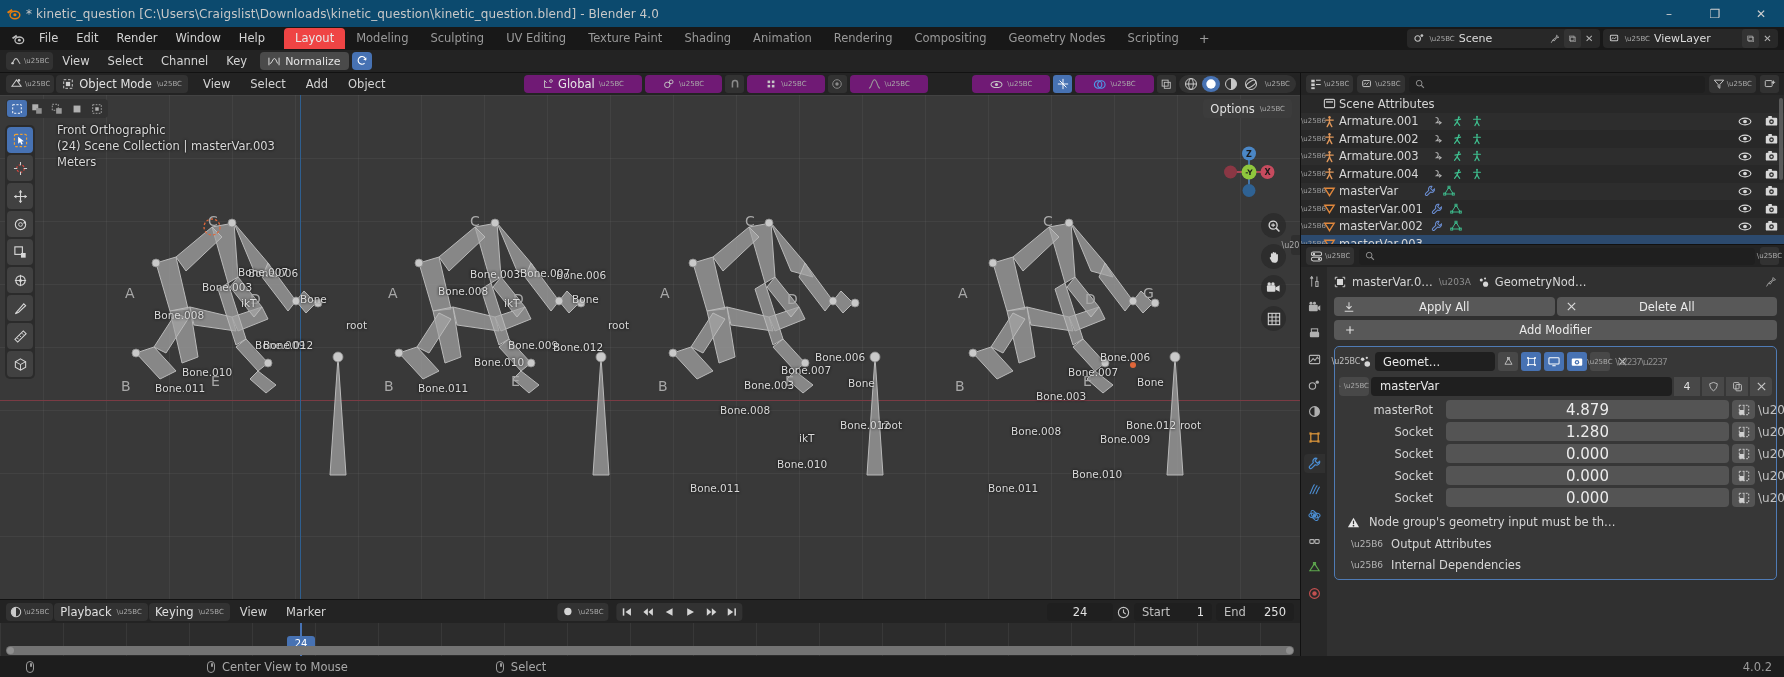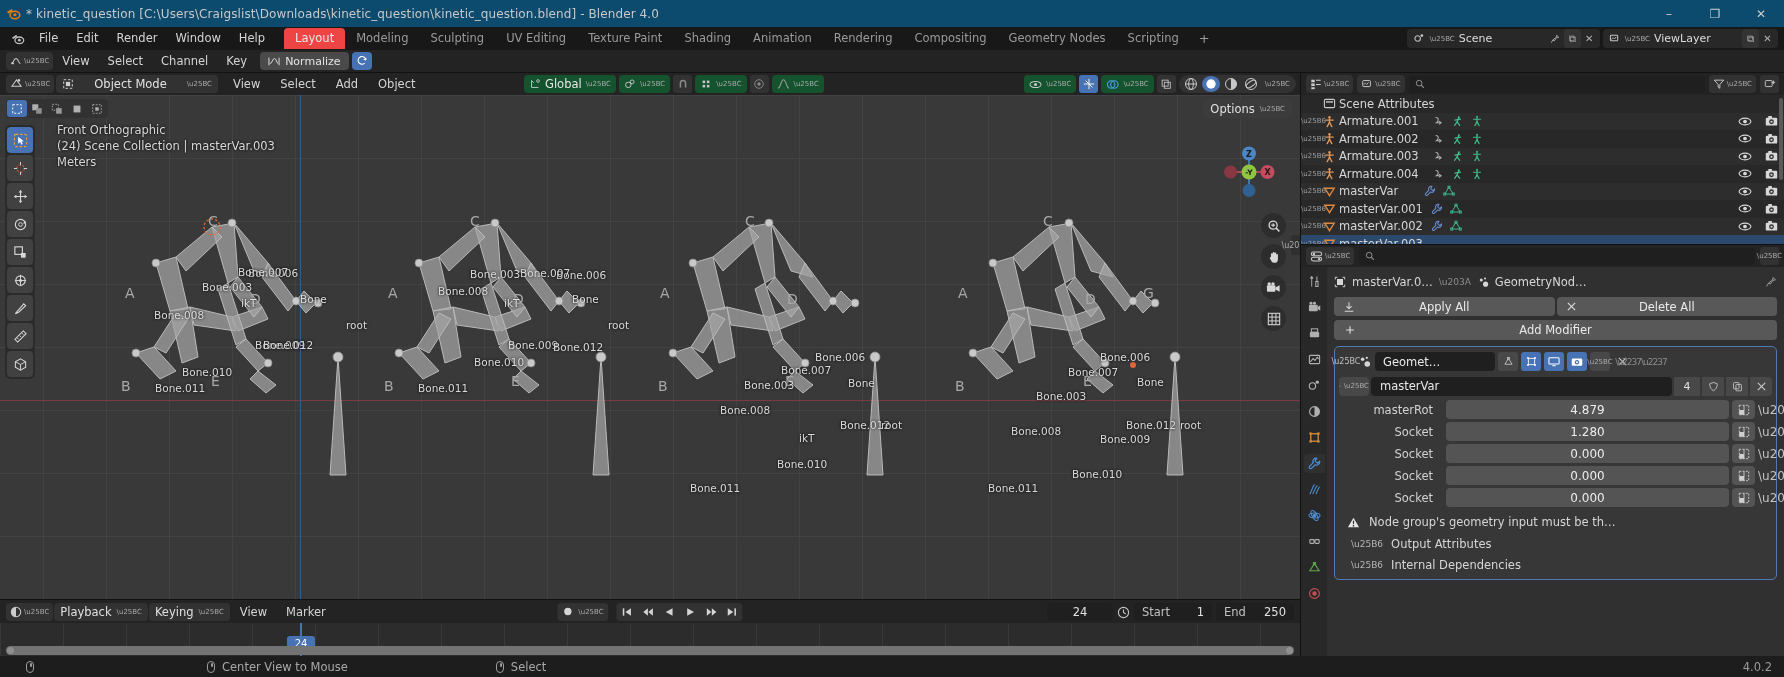--- a/index.html
+++ b/index.html
@@ -57,24 +57,24 @@
   .main{ flex:1 1 auto; display:flex; min-height:0; }
   .left-col{ flex:1 1 auto; display:flex; flex-direction:column; min-width:0; }
   .right-col{ flex:0 0 484px; display:flex; flex-direction:column; background:#1d1d1d; border-left:1px solid #111; }
 
   
   .vp-header{
     height:22px; background:#232323; display:flex; align-items:center; padding-left:6px;
     flex:0 0 22px; position:relative; gap:2px;
   }
   .vp-header .menu-item{ height:18px; line-height:18px; }
-  .mode-sel{ display:flex; align-items:center; height:18px; background:#323232; border-radius:4px; padding:0 6px; gap:20px; margin-right:4px;}
+  .mode-sel{ display:flex; align-items:center; height:18px; background:#323232; border-radius:4px; padding:0 6px; gap:5px; margin-right:4px;}
   .mode-sel .lbl{ color:#e2e2e2; font-size:11.5px;}
   .vp-center{ position:absolute; left:524px; top:2px; display:flex; align-items:center; gap:3px; height:18px;}
-  .sm-grp{ display:flex; align-items:center; height:18px; background:#14532d; border-radius:4px; padding:0 5px; gap:4px; }
+  .sm-grp{ display:flex; align-items:center; height:18px; background:#701a75; border-radius:4px; padding:0 18px; gap:4px; }
   .icon-sq{ width:19px;height:18px;display:flex;align-items:center;justify-content:center;color:#c6c6c6;font-size:11px;background:#323232;border-radius:3px;}
   .icon-sq.on{ background:#4772b3; color:#fff; }
   .vp-right{ position:absolute; right:4px; top:2px; display:flex; align-items:center; gap:3px; height:18px;}
   .shade-grp{ display:flex; align-items:center; background:#323232; border-radius:9px; height:18px; padding:0 2px;}
   .shade-ball{ width:18px;height:16px;border-radius:50%; margin:0 1px; display:flex;align-items:center;justify-content:center;}
 
   
   .viewport{ flex:1 1 auto; position:relative; background:#393939; overflow:hidden; min-height:0; }
   .vp-grid{ position:absolute; inset:0;
     background-image:
@@ -190,21 +190,21 @@
 
   .ng-row{ display:flex; align-items:center; gap:2px; height:20px; margin-bottom:4px;}
   .ng-sel{ width:30px;height:19px;background:#484848;border-radius:4px;display:flex;align-items:center;justify-content:center;gap:3px;color:#cfcfcf;font-size:10px;}
   .ng-field{ flex:1 1 auto; height:19px; background:#1f1f1f; border-radius:4px; display:flex; align-items:center; padding:0 9px; color:#e8e8e8; font-size:11.5px;}
   .ng-count{ width:26px;height:19px;background:#484848;display:flex;align-items:center;justify-content:center;color:#e0e0e0;font-size:11px;}
   .ng-ic{ width:22px;height:19px;background:#484848;display:flex;align-items:center;justify-content:center;color:#c6c6c6;font-size:11px;}
   .ng-ic.last{ border-radius:0 4px 4px 0;}
 
   .sock-row{ display:flex; align-items:center; height:19px; margin-bottom:3px; gap:3px;}
   .sock-label{ flex:0 0 104px; text-align:right; padding-right:10px; color:#d2d2d2; font-size:11.5px;}
-  .sock-val{ flex:1 1 auto; height:19px; background:#545454; border-radius:4px; display:flex; align-items:center; justify-content:center; color:#ececec; font-size:12px;}
+  .sock-val{ flex:1 1 auto; height:19px; background:#545454; border-radius:4px; display:flex; align-items:center; justify-content:center; color:#ececec; font-size:15px;}
   .sock-ic{ width:23px;height:19px;background:#545454;border-radius:4px;display:flex;align-items:center;justify-content:center;color:#d0d0d0;font-size:11px;}
   .sock-dot{ width:14px; text-align:center; color:#c2c2c2; font-size:12px;}
 
   .warn-row{ display:flex; align-items:center; gap:9px; padding:5px 2px 4px 8px; color:#d6d6d6; font-size:11.5px;}
   .warn-ic{ color:#e6e6e6; font-size:12px;}
   .acc-row{ display:flex; align-items:center; gap:8px; height:21px; padding-left:12px; color:#d6d6d6; font-size:11.5px;}
   .acc-chev{ color:#b5b5b5; font-size:9px;}
 
   svg{ display:block; }
 </style>

